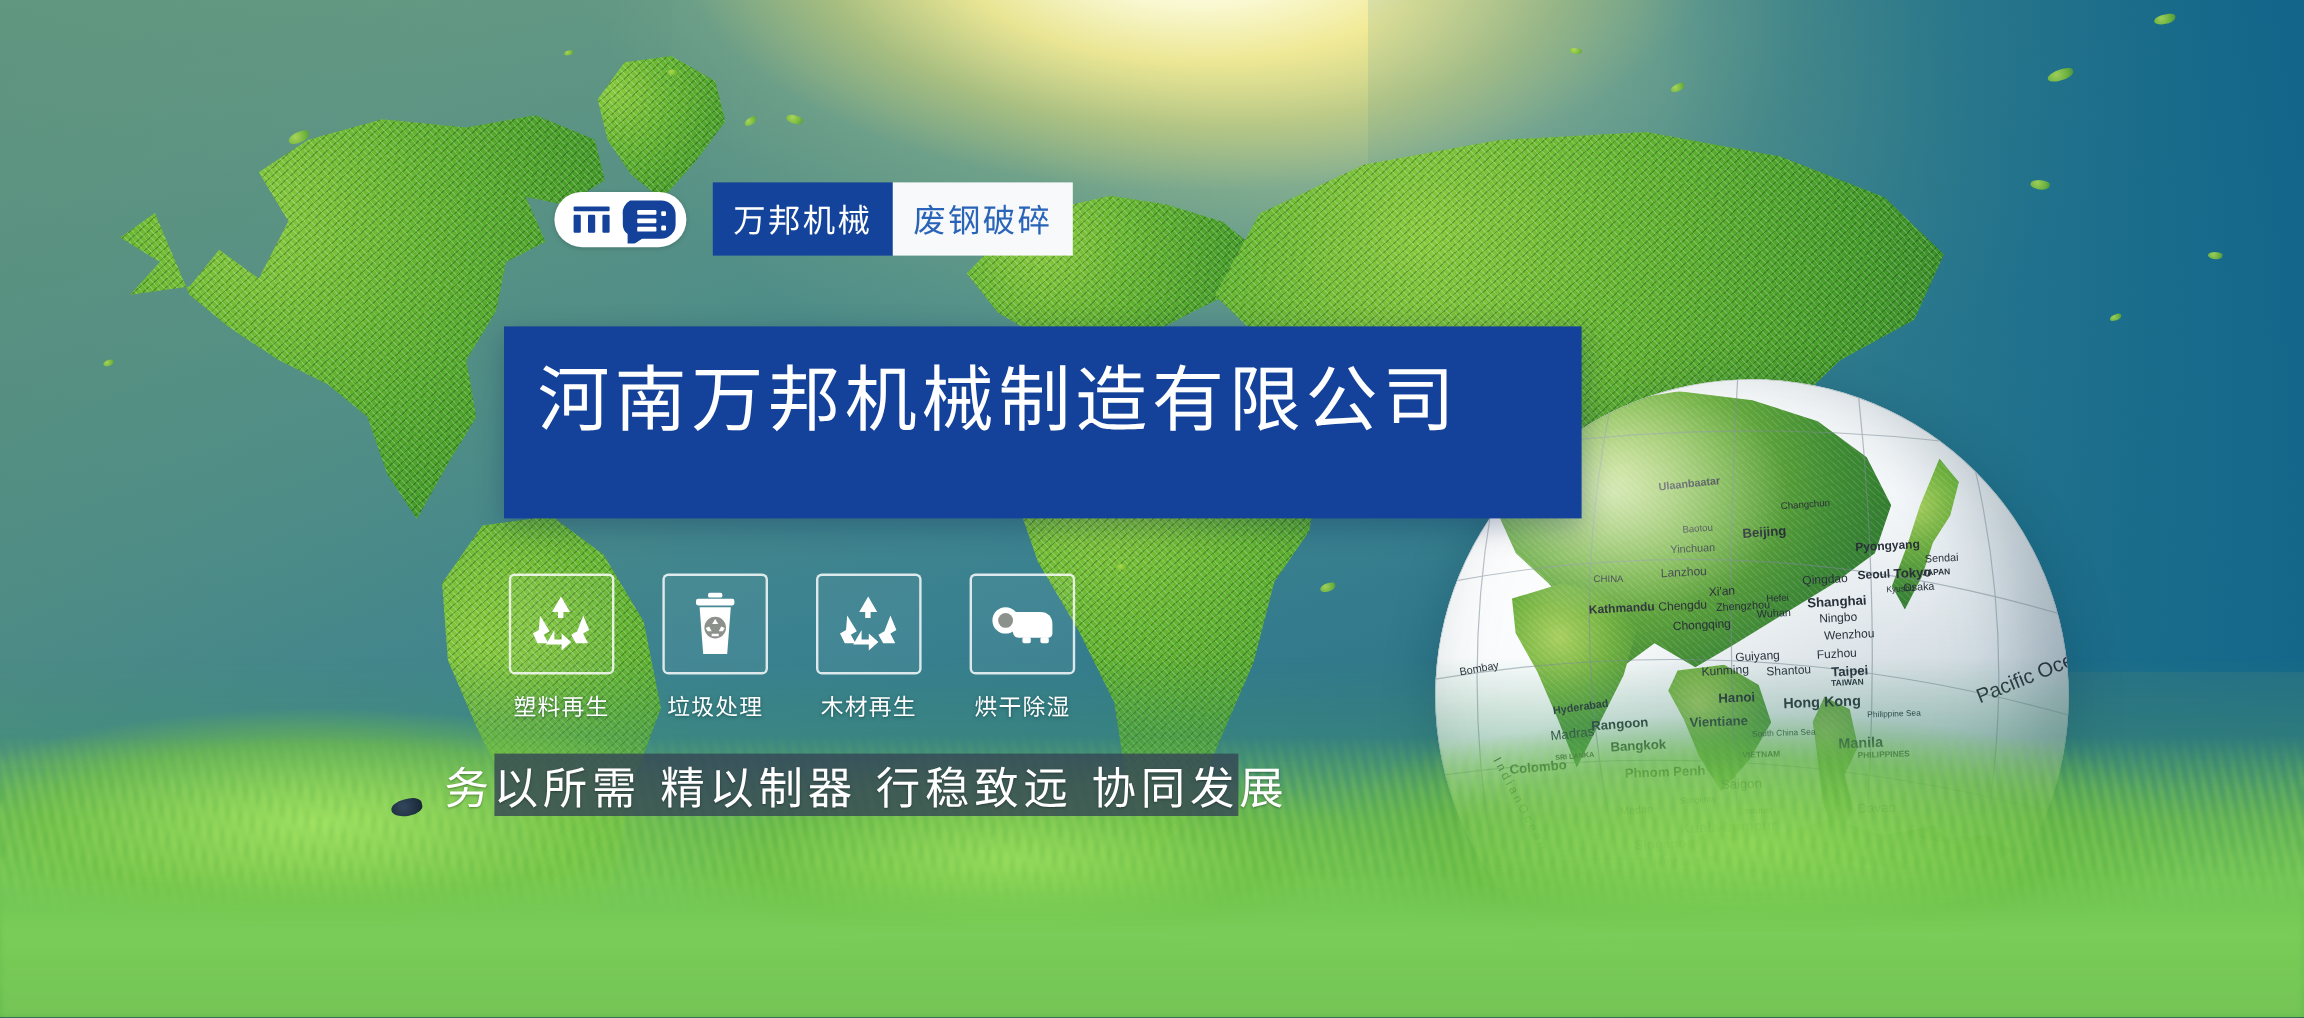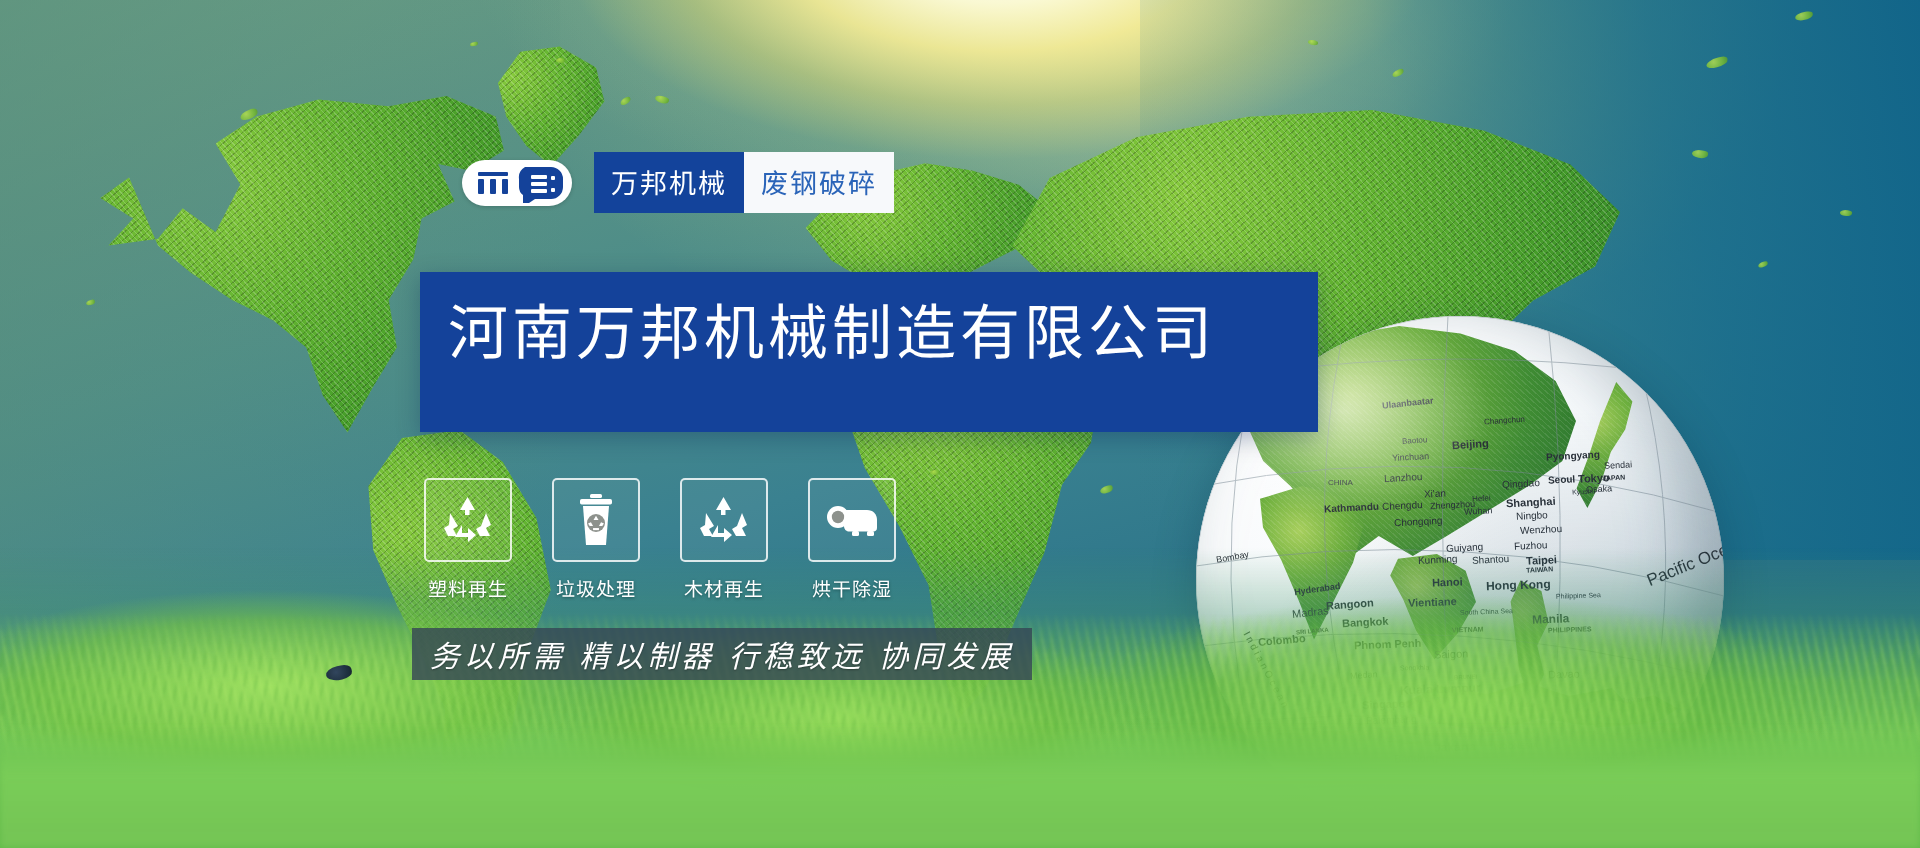--- a/index.html
+++ b/index.html
@@ -354,24 +354,23 @@
 
   
   .slogan-bar {
     position: absolute; left: 412px; top: 628px;
     width: 620px; height: 52px;
     background: rgba(53,69,85,0.80);
     display: flex; align-items: center; justify-content: center;
   }
   .slogan-text {
     color: #ffffff;
-    font-size: 30px;
+    font-size: 37px;
     letter-spacing: 4px;
     font-family: "DejaVu Serif", serif;
-    font-style: italic;
     white-space: nowrap;
     text-shadow: 0 1px 2px rgba(0,0,0,0.35);
   }
   .signature {
     position: absolute; left: 668px; top: 692px;
     color: #2f4a35;
     font-size: 30px;
     letter-spacing: 3px;
     font-family: "DejaVu Serif", serif;
     font-style: italic;

